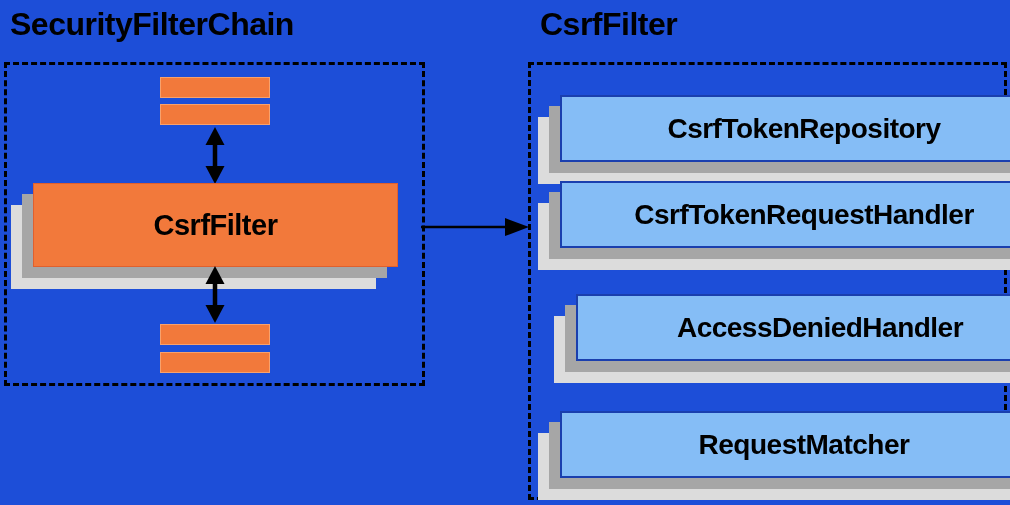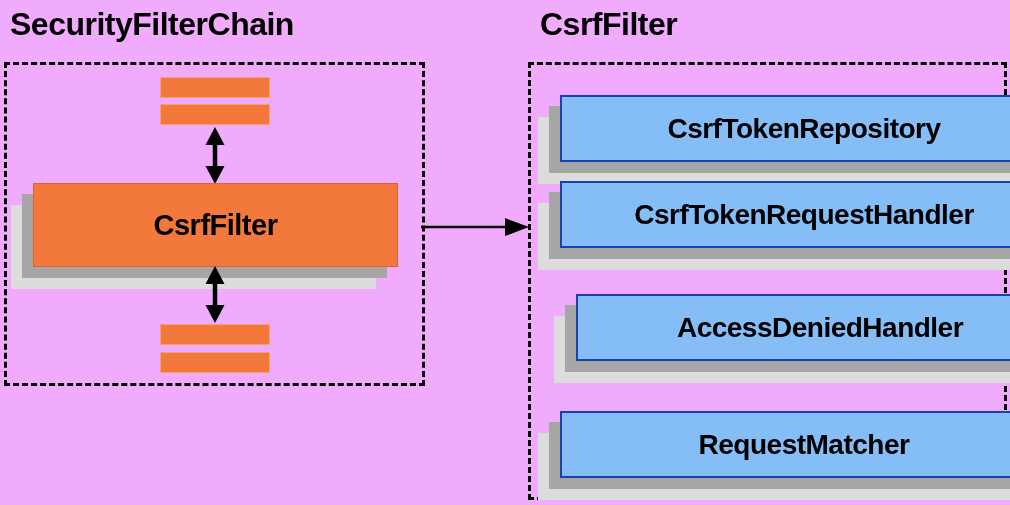--- a/index.html
+++ b/index.html
@@ -1,20 +1,20 @@
 <!DOCTYPE html>
 <html style="--orange: #f2793b; --orangeBorder: #e0602e; --orangeLight: #f8a16c; --blueFill: #85bdf6; --blueBorder: #1a3fae; --shadowDark: #a6a6a6; --shadowLight: #dcdcdc; --arrow: #000000; --text: #000000;"><head>
 <meta charset="utf-8">
 <style>
   html, body { margin: 0; padding: 0; background: #ffffff; }
   .canvas {
     position: relative;
     width: 1010px;
     height: 505px;
-    background: #f0abfc;
+    background: #1d4ed8;
     font-family: "Liberation Sans", sans-serif;
     overflow: hidden;
     text-decoration: underline;
   }
   .title {
     position: absolute;
     top: 6px;
     font-size: 32px;
     font-weight: bold;
     color: #000000;

